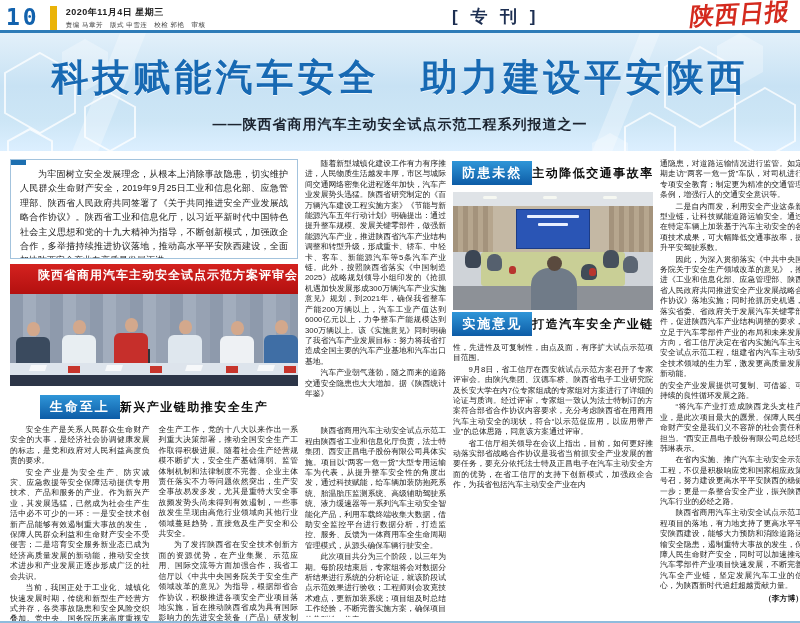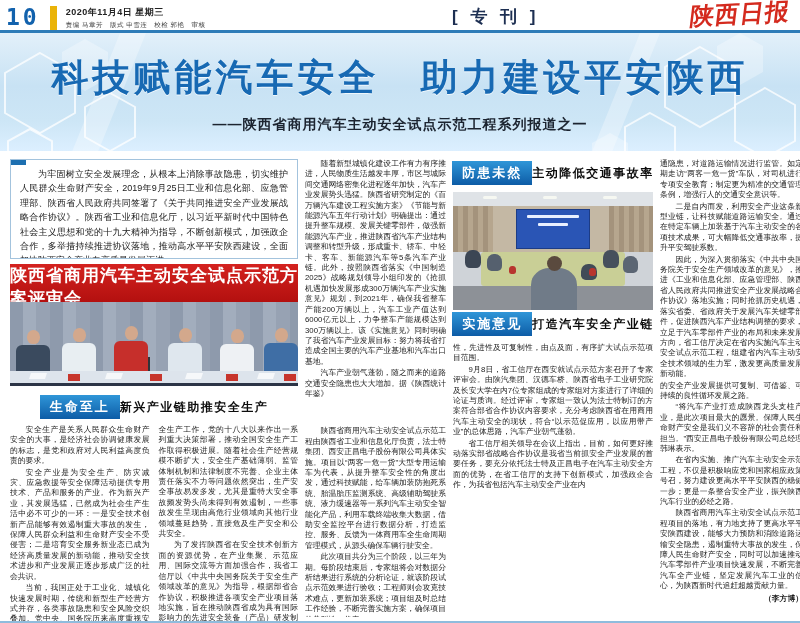--- a/index.html
+++ b/index.html
@@ -32,22 +32,22 @@
   .news p { font-size:7.8px; line-height:10.4px; text-align:justify; text-indent:2em; color:#1d1d1d; margin-bottom:1px; }
   .news p.cont { text-indent:0; }
 
   .region-left { width:288px; flex:none; }
   .intro-box { border:1px solid #a3c3dd; position:relative; padding:7px 9px 6px; height:100px; overflow:hidden; }
   .intro-box .corner { position:absolute; left:-1px; top:-1px; width:16px; height:6px; background:#1d6fb0; }
   .intro-box p { font-size:9px; line-height:14.4px; text-align:justify; text-indent:2em; color:#1a1a1a; }
 
   .photo { position:relative; overflow:hidden; }
   .photo1 { margin-top:5px; height:122px; width:288px; }
-  .p1-banner { height:38px; background:linear-gradient(180deg,#d4221f,#b3100f); color:#fff; font-size:17px;
-    font-weight:bold; text-align:left; line-height:23px; letter-spacing:1px; }
+  .p1-banner { height:30px; background:linear-gradient(180deg,#d4221f,#b3100f); color:#fff; font-size:12px;
+    font-weight:bold; text-align:right; line-height:23px; letter-spacing:1px; }
   .p1-body { height:99px; position:relative;
     background:repeating-linear-gradient(90deg,#8e9aac 0 13px,#a2adbd 13px 26px,#97a2b3 26px 40px); }
   .person { position:absolute; }
   .person .head { width:13px; height:14px; background:#d3a88c; border-radius:50% 50% 45% 45%; margin:0 auto; }
   .person .torso { width:34px; height:30px; border-radius:6px 6px 0 0; margin-top:1px; }
   .p1-table-top { position:absolute; bottom:18px; left:0; right:0; height:12px; background:#dde4ec; }
   .p1-table-front { position:absolute; bottom:0; left:0; right:0; height:18px; background:#2c3547; }
   .paper { position:absolute; bottom:22px; width:16px; height:6px; background:#f6f8fa; transform:skewX(-18deg); }
   .namecard { position:absolute; bottom:20px; width:12px; height:7px; background:#c7352c; }
   .mic { position:absolute; bottom:28px; left:138px; width:2px; height:16px; background:#30343a; }
@@ -231,21 +231,21 @@
       </div>
 
 
       <div class="section-head">
         <span class="badge">实施意见</span>
         <span class="sec-title">打造汽车安全产业链</span>
       </div>
 
       <div class="news c4-bottom">
         <p class="cont">性，先进性及可复制性，由点及面，有序扩大试点示范项目范围。</p>
-        <p>9月8日，省工信厅在西安就试点示范方案召开了专家评审会。由陕汽集团、汉德车桥、陕西省电子工业研究院及长安大学在内7位专家组成的专家组对方案进行了详细的论证与质询。经过评审，专家组一致认为法士特制订的方案符合部省合作协议内容要求，充分考虑陕西省在用商用汽车主动安全的现状，符合“以示范促应用，以应用带产业”的总体思路，汽车产业朝气蓬勃。</p>
+        <p>9月8日，省工信厅在西安就试点示范方案召开了专家评审会。由陕汽集团、汉德车桥、陕西省电子工业研究院及长安大学在内7位专家组成的专家组对方案进行了详细的论证与质询。经过评审，专家组一致认为法士特制订的方案符合部省合作协议内容要求，充分考虑陕西省在用商用汽车主动安全的现状，符合“以示范促应用，以应用带产业”的总体思路，同意该方案通过评审。</p>
         <p>省工信厅相关领导在会议上指出，目前，如何更好推动落实部省战略合作协议是我省当前抓安全产业发展的首要任务，要充分依托法士特及正昌电子在汽车主动安全方面的优势，在省工信厅的支持下创新模式，加强政企合作，为我省包括汽车主动安全产业在内</p>
       </div>
     </div>
 
     <div class="col-5">
       <div class="news">
         <p class="cont">通隐患，对道路运输情况进行监管。如定期走访“两客一危一货”车队，对司机进行专项安全教育；制定更为精准的交通管理条例，增强行人的交通安全意识等。</p>
         <p>二是自内而发，利用安全产业这条新型业链，让科技赋能道路运输安全。通过在特定车辆上加装基于汽车主动安全的各项技术成果，可大幅降低交通事故率，提升平安驾驶系数。</p>
         <p>因此，为深入贯彻落实《中共中央国务院关于安全生产领域改革的意见》，推进《工业和信息化部、应急管理部、陕西省人民政府共同推进安全产业发展战略合作协议》落地实施；同时抢抓历史机遇，落实省委、省政府关于发展汽车关键零部件，促进陕西汽车产业结构调整的要求，立足于汽车零部件产业的布局和未来发展方向，省工信厅决定在省内实施汽车主动安全试点示范工程，组建省内汽车主动安全技术领域的生力军，激发更高质量发展新动能。</p>
         <p class="cont">的安全产业发展提供可复制、可借鉴、可持续的良性循环发展之路。</p>

